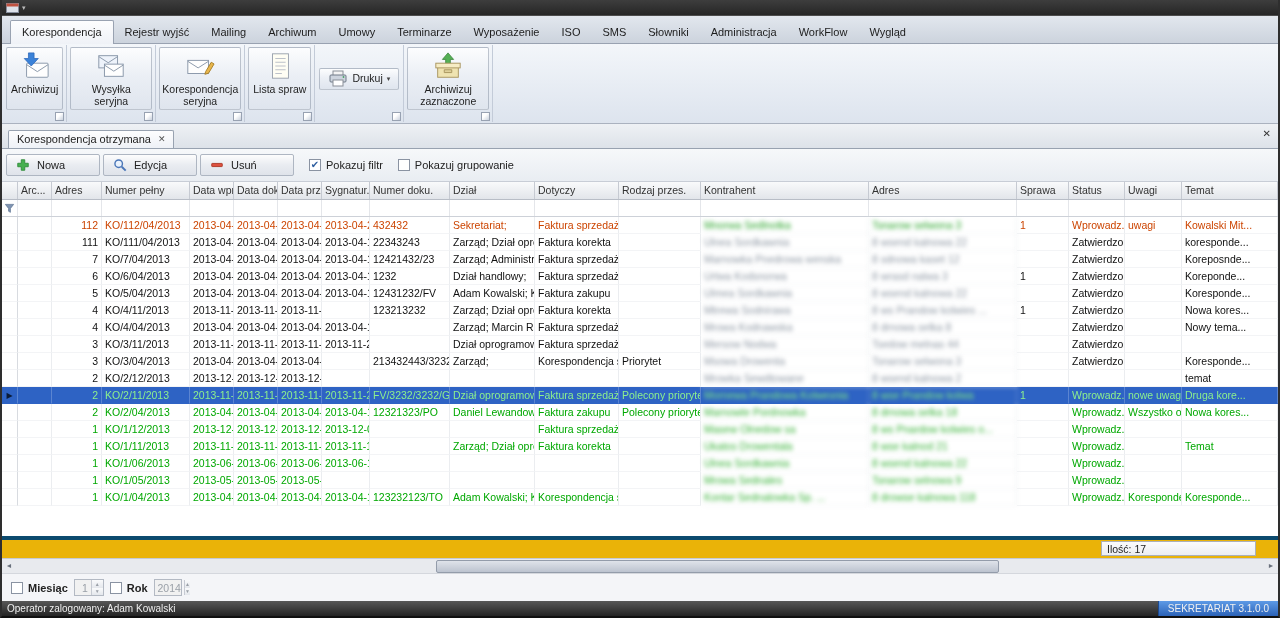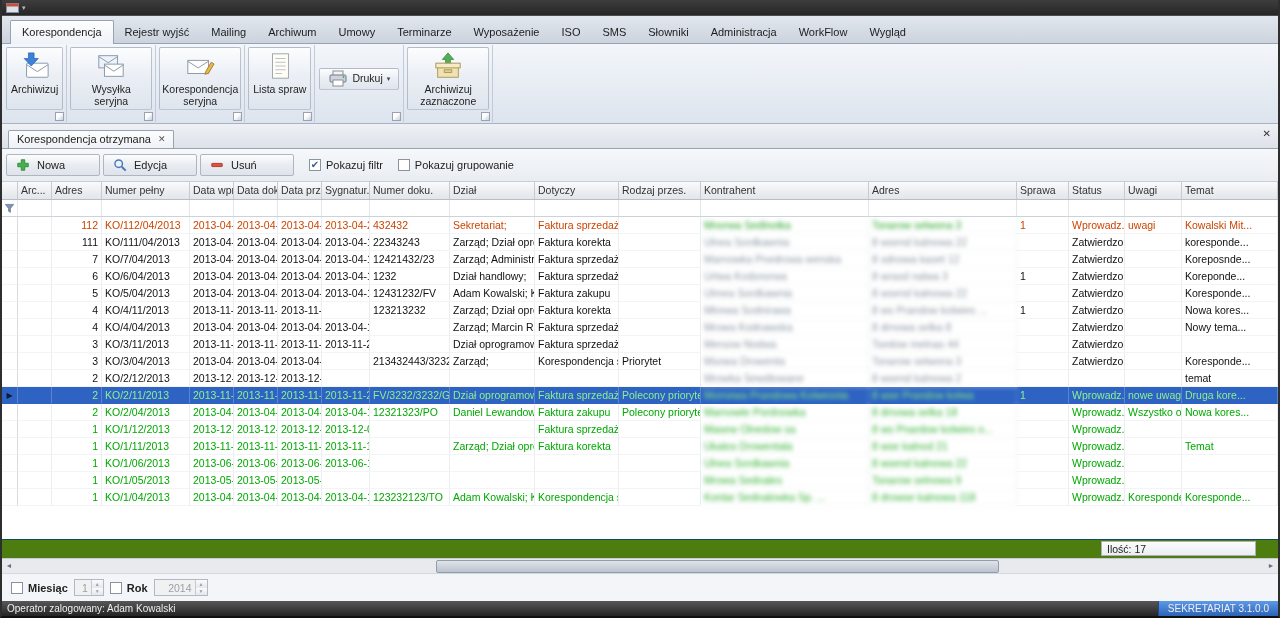--- a/index.html
+++ b/index.html
@@ -75,41 +75,41 @@
   .c-green .gcell{color:var(--row-green,#00a800);}
   .sel{background:var(--selection-bg,#2e63c4);}
   .sel .gcell{color:var(--selection-text,#8df08d);border-right-color:rgba(255,255,255,.22);border-bottom-color:transparent;}
   .sel .gcell.ind{color:#0b1b38;background:transparent;}
   .blurred{filter:blur(2px);}
   .c-black .gcell.blurred{color:#8d97a3;}
   .c-red .gcell.blurred{color:#2aa52a;}
   .c-green .gcell.blurred{color:#37b237;}
   .sel .gcell.blurred{color:#7fe87f;}
   .gfill{flex:1 1 auto;background:#fff;}
-  .gsummary{height:18px;flex:0 0 auto;border-top:1px solid #0c4a6e;background:#4d7c0f;position:relative;}
+  .gsummary{height:18px;flex:0 0 auto;border-top:4px solid #0c4a6e;background:#eab308;position:relative;}
   .sumbox{position:absolute;right:22px;top:1px;width:155px;height:15px;box-sizing:border-box;
           border:1px solid #aab0ba;background:linear-gradient(#fbfbfc,#eceef2);
           font-size:10.5px;color:#222;padding:1px 5px 0;}
   .hscroll{height:14px;flex:0 0 auto;background:#e8eaee;border-top:1px solid #c6cad2;position:relative;}
   .sarrow{position:absolute;top:0;width:14px;height:13px;font-size:7px;color:#69707c;
           display:flex;align-items:center;justify-content:center;}
   .sarrow.l{left:0;}.sarrow.r{right:0;}
   .sthumb{position:absolute;left:34%;width:44%;top:1px;height:11px;border:1px solid #939caa;
           border-radius:2px;background:linear-gradient(#dfe3ea,#bcc3cf);}
   
   .footerctl{height:27px;flex:0 0 auto;display:flex;align-items:center;gap:6px;padding:0 9px;
              background:#f4f5f8;border-top:1px solid #d4d7dd;}
   .footerctl .cb{margin-left:0;font-weight:bold;}
   .spin{display:flex;align-items:stretch;height:17px;box-sizing:border-box;border:1px solid #b3b9c3;
         background:#f1f1f1;}
   .spin .spinval{flex:1;font-size:10.5px;color:#9aa0a8;padding:2px 3px 0;text-align:right;}
   .spinbtns{width:11px;display:flex;flex-direction:column;border-left:1px solid #c6cad2;}
   .spinbtns i{flex:1;font-style:normal;font-size:5px;color:#9aa0a8;display:flex;align-items:center;
               justify-content:center;background:linear-gradient(#fafbfc,#e4e7ec);}
-  .spin.w-month{width:30px;} .spin.w-year{width:54px;margin-right:12px;}
+  .spin.w-month{width:30px;} .spin.w-year{width:28px;margin-right:12px;}
   
   .statusbar{height:15px;flex:0 0 auto;background:linear-gradient(#585858,#242424);display:flex;
              align-items:center;color:#f0f0f0;font-size:10px;padding-left:5px;}
   .statusbar .spacer{flex:1;}
   .verbox{height:100%;display:flex;align-items:center;padding:0 9px;
           background:linear-gradient(#5d9ae6,#2c63b8);border-left:1px solid #1d4a90;}
   svg{display:block;}
 </style>
 </head>
 <body>

